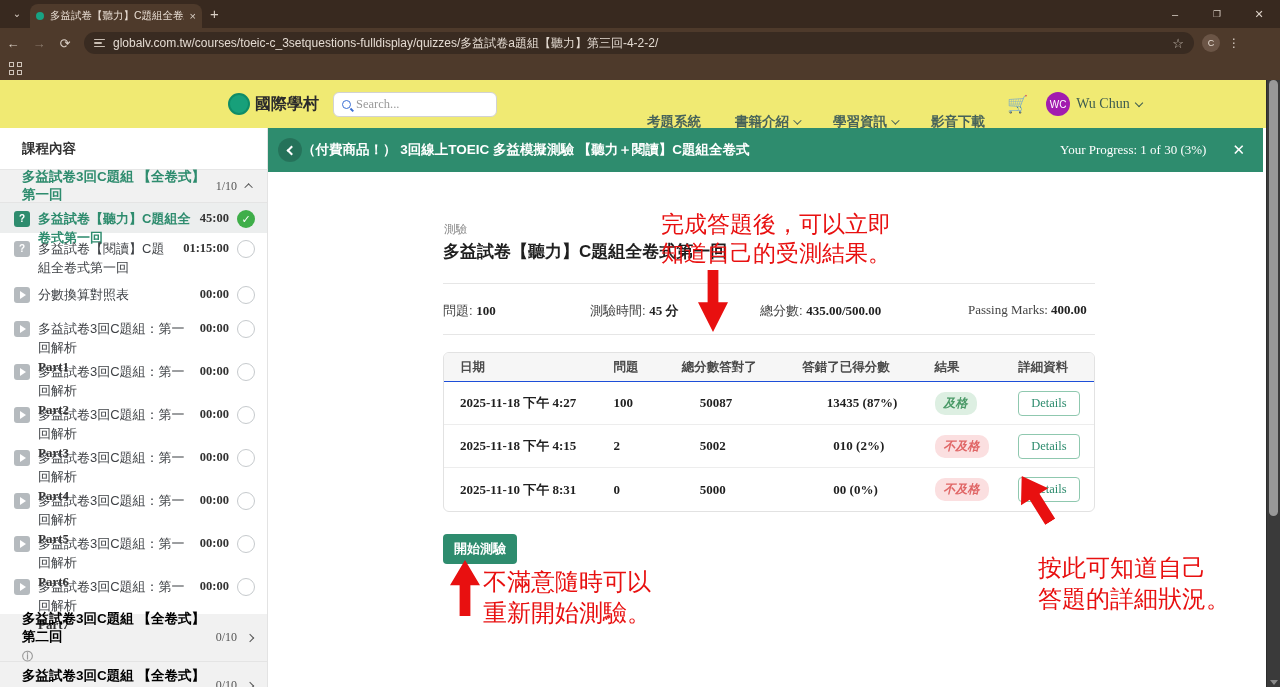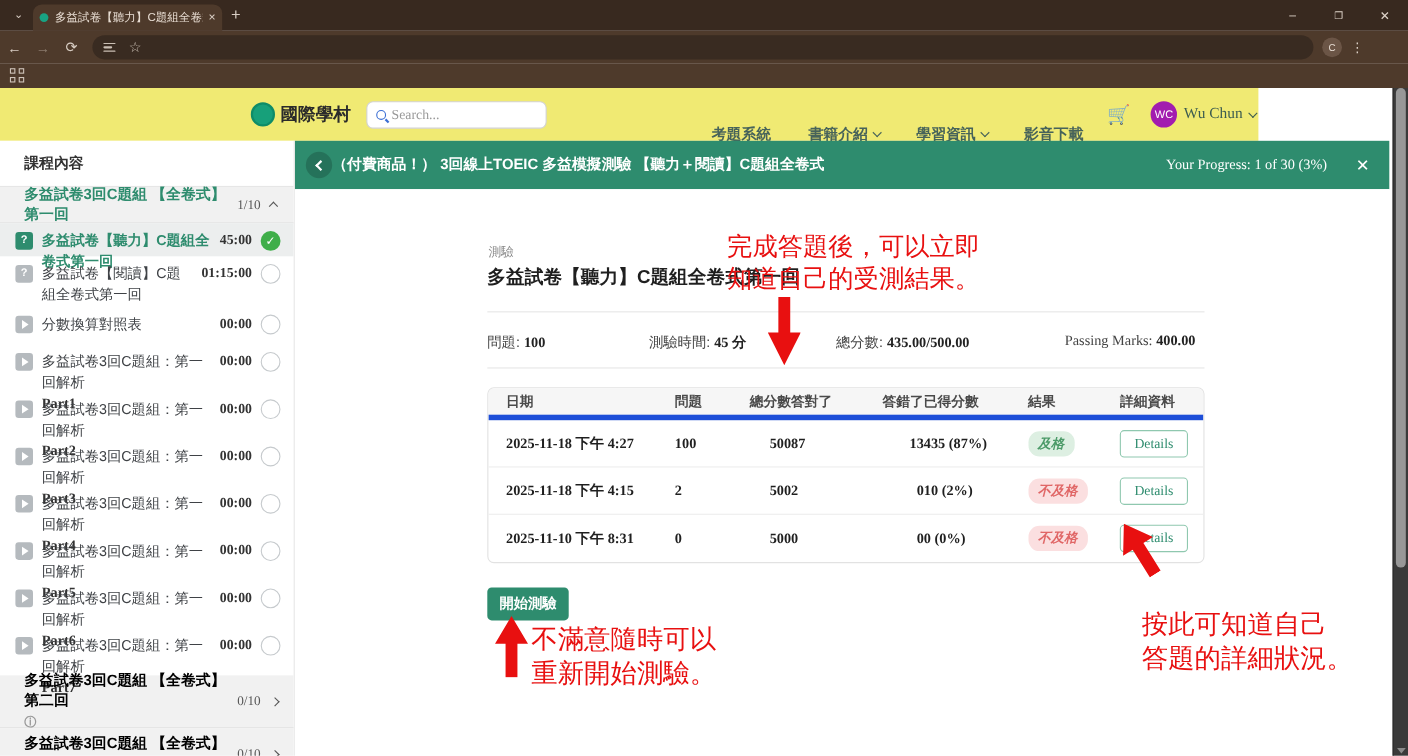--- a/index.html
+++ b/index.html
@@ -26,21 +26,21 @@
   .site-info-icon i:nth-child(1){width:11px} .site-info-icon i:nth-child(2){width:8px} .site-info-icon i:nth-child(3){width:11px}
   .url-text { color:#e4dbd2; font-size:12px; white-space:nowrap; overflow:hidden; flex:1; }
   .star-icon { color:#cabfb4; font-size:13px; margin-left:4px; }
   .chrome-avatar { width:18px; height:18px; border-radius:50%; background:#6b5546; color:#e6dcd2; font-size:9px; display:flex; align-items:center; justify-content:center; margin-left:8px; }
   .kebab-icon { color:#d9cec4; font-size:12px; margin-left:8px; letter-spacing:0; }
   .bookmarksbar { position:absolute; left:0; top:58px; width:1280px; height:22px; background:#4e3a2b; }
   .apps-grid { position:absolute; left:9px; top:4px; width:13px; height:13px; display:grid; grid-template-columns:5px 5px; grid-template-rows:5px 5px; gap:3px; }
   .apps-grid i { background:none; border:1.5px solid #cfc4ba; display:block; }
 
   
-  .site-header { position:absolute; left:0; top:80px; width:1144px; height:48px; background:#f0ea73; display:flex; align-items:center; }
+  .site-header { position:absolute; left:0; top:80px; width:1280px; height:48px; background:#f0ea73; display:flex; align-items:center; }
   .logo { display:flex; align-items:center; gap:5px; margin-left:228px; }
   .logo-circle { width:22px; height:22px; border-radius:50%; background:#17a07a; border:2px solid #0e8c68; }
   .logo-text { font-size:16px; font-weight:bold; color:#2b2b2b; }
   .search-box { margin-left:14px; width:164px; height:25px; background:#fff; border:1px solid #d2d2d2; border-radius:6px; display:flex; align-items:center; padding:0 8px; gap:5px; }
   .mag-icon { width:9px; height:9px; border:1.6px solid #3b6fd4; border-radius:50%; position:relative; flex:none; }
   .mag-icon::after { content:""; position:absolute; width:4px; height:1.6px; background:#3b6fd4; transform:rotate(45deg); left:7px; top:8px; }
   .search-input { border:none; outline:none; width:110px; font-size:12.5px; color:#555; font-family:"Liberation Serif","DejaVu Serif",serif; background:transparent; }
   .search-input::placeholder { color:#9a9a9a; }
   .main-nav { display:flex; align-items:center; margin-left:150px; gap:34px; }
   .nav-item { font-size:13.5px; font-weight:bold; color:#47635a; display:flex; align-items:center; gap:4px; white-space:nowrap;margin-top:36px; }
@@ -85,21 +85,21 @@
   .main { position:absolute; left:268px; top:172px; width:995px; height:515px; background:#fff; }
   .kicker { position:absolute; left:176px; top:50px; font-size:11.5px; color:#8a8a8a; }
   .quiz-title { position:absolute; left:175px; top:68px; font-size:17px; font-weight:bold; color:#1f1f1f; }
   .hr1 { position:absolute; left:175px; top:111px; width:652px; border-top:1px solid #e6e6e6; }
   .hr2 { position:absolute; left:175px; top:162px; width:652px; border-top:1px solid #e6e6e6; }
   .stat { position:absolute; top:130px; font-size:13px; color:#444; white-space:nowrap; }
   .stat b { font-weight:bold; color:#222; font-family:"Liberation Serif","DejaVu Serif",serif; }
 
   .results-card { position:absolute; left:175px; top:180px; width:652px; border:1px solid #e2e2e2; border-radius:6px; overflow:hidden; }
   .trow { display:flex; align-items:center; }
-  .thead { background:#f6f6f6; border-bottom:5px solid #1d4ed8; height:29px; font-size:12.5px; font-weight:bold; color:#4a4a4a; }
+  .thead { background:#f6f6f6; border-bottom:1px solid #1d4ed8; height:29px; font-size:12.5px; font-weight:bold; color:#4a4a4a; }
   .tbody-row { height:43px; border-bottom:1px solid #ededed; font-size:13px; color:#1f1f1f; }
   .tbody-row:last-child { border-bottom:none; }
   .c-date{width:170px; padding-left:16px;} .c-q{width:50px;} .c-tot{width:56px;text-align:right;} .c-cor{width:57px;} .c-wr{width:64px;text-align:right;} .c-sc{width:95px;} .c-res{width:84px;} .c-det{width:76px;}
   .cellb { font-weight:bold; font-family:"Liberation Serif","DejaVu Serif",serif; }
   .badge { display:inline-block; font-size:12px; font-weight:bold; padding:3px 9px; border-radius:10px;font-style:italic; }
   .badge.pass { background:#ddefe2; color:#4b9a68; }
   .badge.fail { background:#fbdfe0; color:#e06666; }
   .details-btn { display:inline-block; border:1px solid #8fc8af; color:#2e8c6e; background:#fff; font-size:12.5px; padding:4px 12px; border-radius:4px; font-family:"Liberation Serif","DejaVu Serif",serif; }
   .start-btn { position:absolute; left:175px; top:362px; background:#2e8c6e; color:#fff; font-size:13px; font-weight:bold; padding:6px 11px; border-radius:4px; border:none; }
 
@@ -139,20 +139,21 @@
 <div class="toolbar">
   <div class="nav-btn">←</div>
   <div class="nav-btn dim">→</div>
   <div class="nav-btn">⟳</div>
   <div class="omnibox">
     <span class="site-info-icon">
         <i></i>
         <i></i>
         <i></i>
       </span>
+    <span class="url-text">globalv.com.tw/courses/toeic-c_3setquestions-fulldisplay/quizzes/多益試卷a題組【聽力】第三回-4-2-2/</span>
     <span class="star-icon">☆</span>
   </div>
   <div class="chrome-avatar">C</div>
   <div class="kebab-icon">⋮</div>
 </div>
 
 <div class="bookmarksbar">
   <div class="apps-grid">
       <i></i>
       <i></i>

